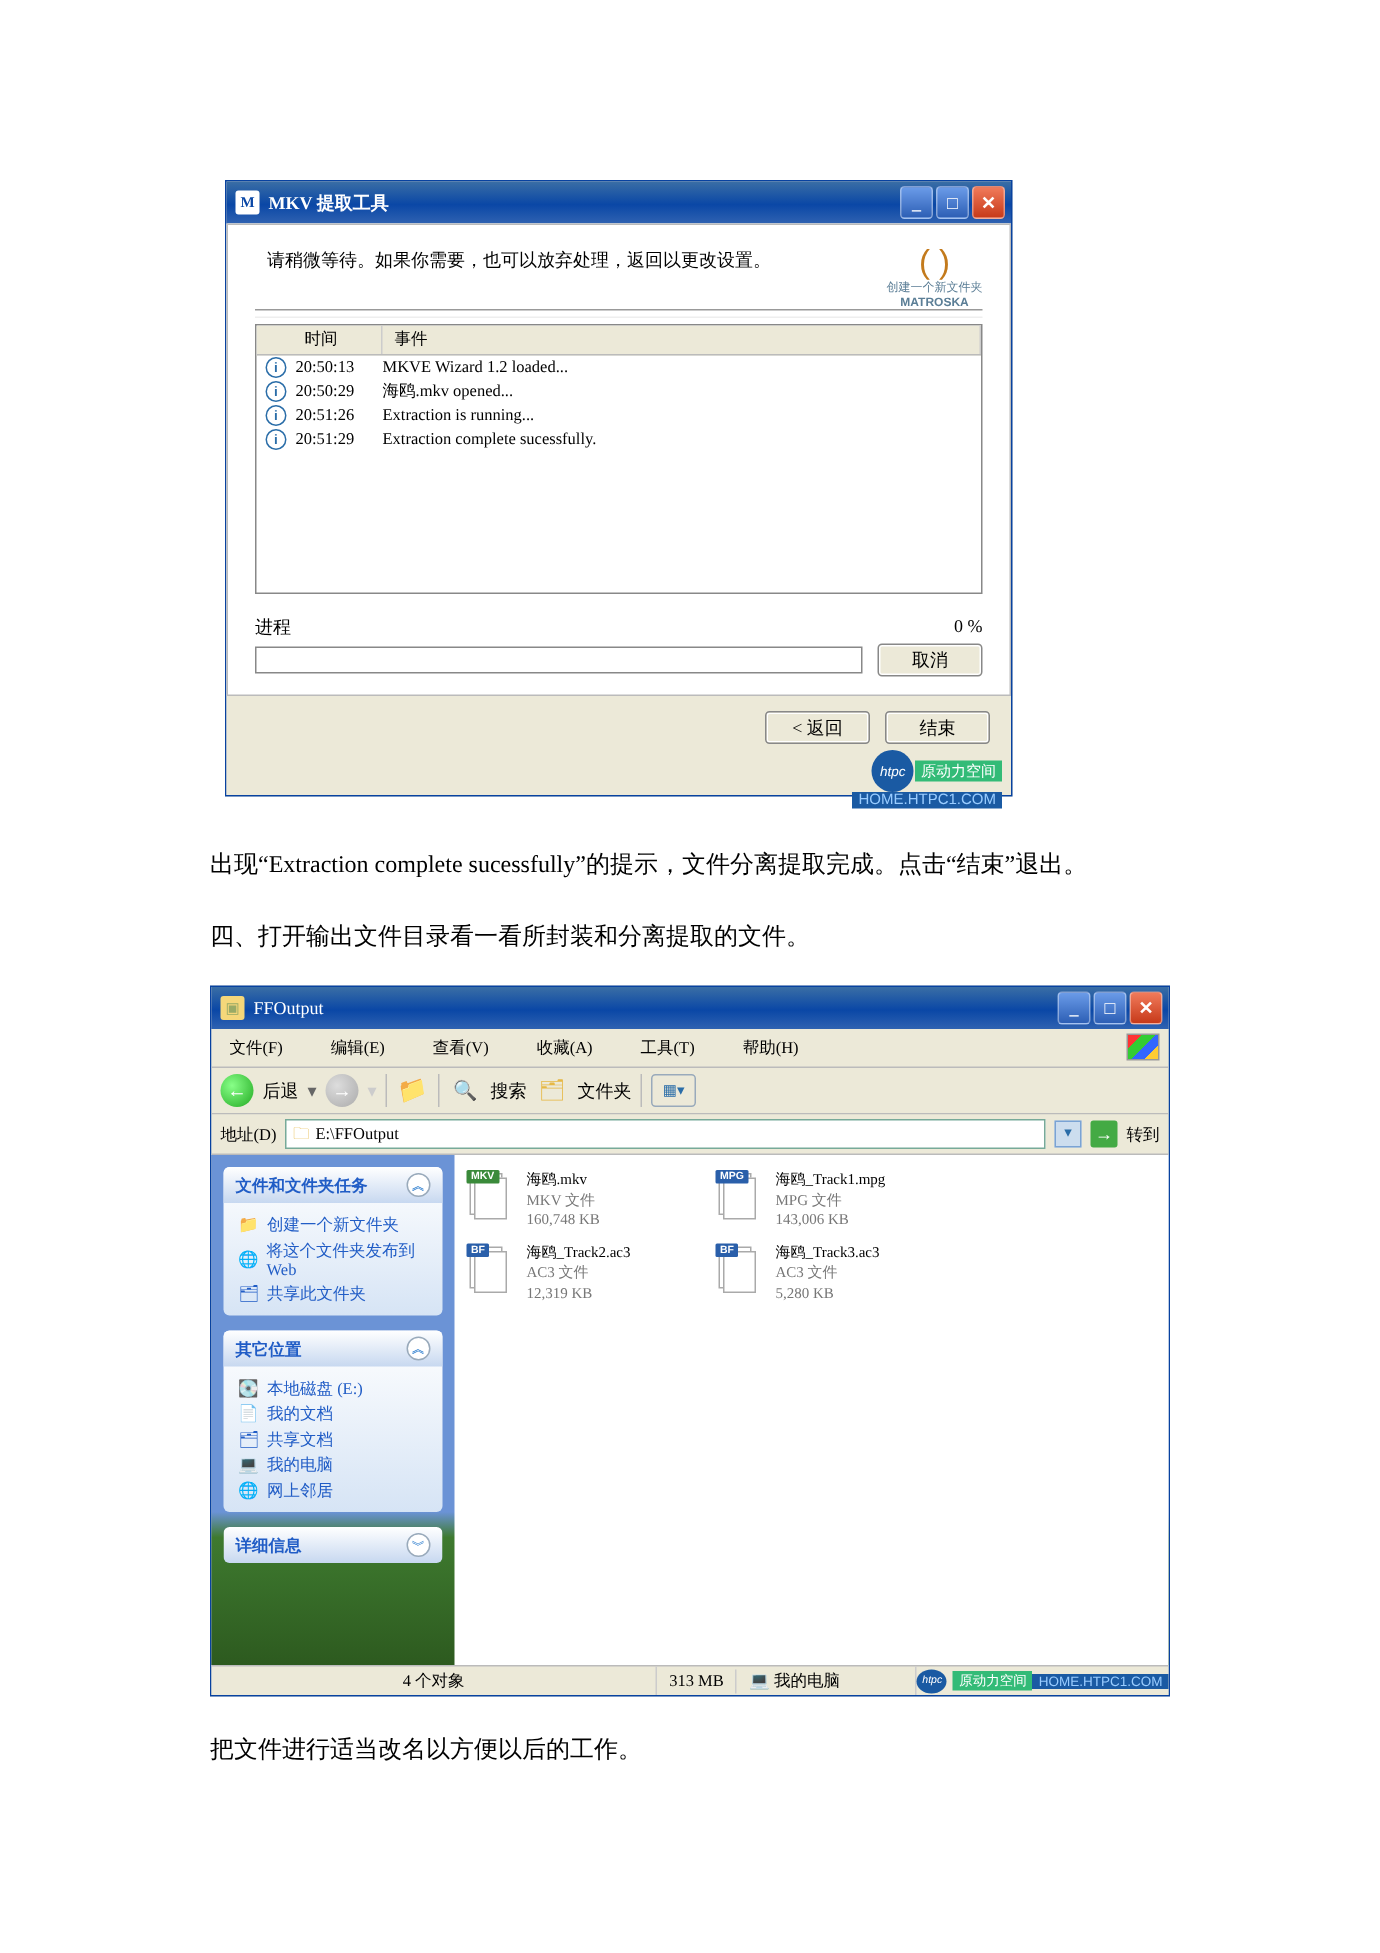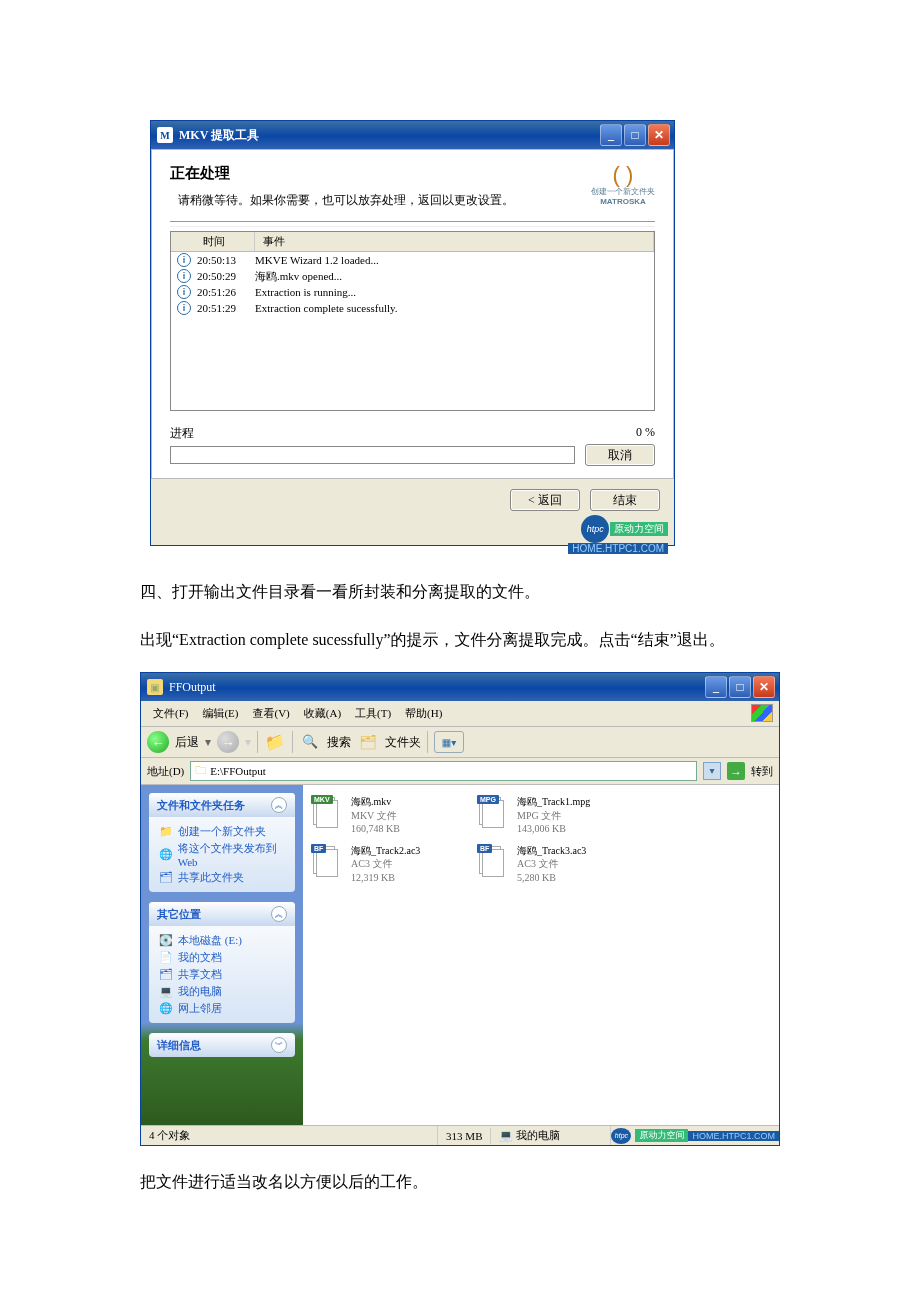--- a/index.html
+++ b/index.html
@@ -45,21 +45,21 @@
   .watermark { position:relative; height:24px; }
   .watermark .wm { position:absolute; right:6px; top:-6px; font:10px Arial; color:#fff; text-align:right; }
   .watermark .wm .b1 { background:#3b7; padding:0 4px; display:inline-block; }
   .watermark .htpc { width:28px; height:28px; border-radius:50%; background:#1a5aa3; color:#fff; font:italic 9px/28px Arial; text-align:center; display:inline-block; vertical-align:middle; margin-right:-2px; position:relative; z-index:2; }
 
   .body-text { font:16px/2 "SimSun"; margin:16px 0; }
 
   
   .win2 { width:640px; background:#ece9d8; border:1px solid #0842a0; margin-bottom:20px; }
   .win2 .titlebar { font:12px Tahoma; }
-  .menubar { background:#ece9d8; font:11px "SimSun"; padding:3px 6px; display:flex; gap:2px; border-bottom:1px solid #bbb; }
+  .menubar { background:#ece9d8; font:11px "SimSun"; padding:3px 6px; display:flex; gap:20px; border-bottom:1px solid #bbb; }
   .menubar span { padding:2px 6px; }
   .menubar .winflag { margin-left:auto; width:22px; height:18px; background:linear-gradient(135deg,#f33 25%,#3c3 25% 50%,#36f 50% 75%,#fc3 75%); border:1px solid #999; }
   .toolbar { background:#ece9d8; padding:4px 6px; display:flex; align-items:center; gap:6px; border-bottom:1px solid #bbb; font:12px "SimSun"; }
   .tb-icon { width:22px; height:22px; display:flex; align-items:center; justify-content:center; border-radius:4px; }
   .tb-back { background:radial-gradient(circle at 35% 35%,#8f8,#2a2); color:#fff; border-radius:50%; font-size:13px; }
   .tb-fwd { background:radial-gradient(circle at 35% 35%,#ddd,#aaa); color:#fff; border-radius:50%; font-size:13px; }
   .tb-sep { width:1px; height:22px; background:#bbb; }
   .tb-folder-up { color:#dca23a; font-size:16px; transform:rotate(-10deg); }
   .tb-mag { color:#2a6da8; font-size:13px; }
   .tb-folders-icon { color:#e6b846; font-size:14px; }
@@ -88,21 +88,21 @@
   .file-icon .badge { position:absolute; left:-2px; top:0; font:bold 7px/1 Arial; color:#fff; padding:1px 3px; border-radius:1px; }
   .badge.mkv { background:#3a8a3a; }
   .badge.mpg { background:#2a5faa; }
   .badge.ac3 { background:#2a5faa; }
   .file-meta { line-height:1.35; color:#000; }
   .file-meta .fn { white-space:nowrap; }
   .file-meta .ft, .file-meta .fs { color:#777; }
 
   .statusbar { display:flex; align-items:center; font:11px "SimSun"; background:#ece9d8; border-top:1px solid #bbb; }
   .statusbar .cell { padding:2px 8px; border-right:1px solid #ccc; }
-  .statusbar .cell:first-child { flex:1; }
+  .statusbar .cell:first-child { flex:1;text-align:center; }
   .statusbar .mc { width:120px; }
   .statusbar .wm2 { font:9px Arial; color:#fff; background:#3b7; padding:0 4px; margin-left:4px; }
   .statusbar .wm2b { font:9px Arial; color:#9cf; background:#1a5aa3; padding:0 4px; }
   .statusbar .h2 { width:20px; height:16px; border-radius:50%; background:#1a5aa3; color:#fff; font:italic 7px/16px Arial; text-align:center; display:inline-block; }
 </style>
 </head>
 <body>
 
 <div class="page">
 
@@ -111,21 +111,20 @@
       <span class="ticon">M</span>
       <span>MKV 提取工具</span>
       <span class="spacer"></span>
       <span class="winbtn min">_</span>
       <span class="winbtn max">□</span>
       <span class="winbtn close">✕</span>
     </div>
     <div class="w1-body">
       <div class="w1-header">
         <div class="w1-header-left">
-          <div class="w1-title">正在处理</div>
           <div class="w1-sub">请稍微等待。如果你需要，也可以放弃处理，返回以更改设置。</div>
         </div>
         <div class="matroska">
           <div class="logo">( )</div>
           <div>创建一个新文件夹</div>
           <div style="font-weight:bold">MATROSKA</div>
         </div>
       </div>
       <div class="sep"></div>
 
@@ -176,22 +175,22 @@
     </div>
     <div class="watermark" style="background:#ece9d8">
       <div class="wm">
         <span class="htpc">htpc</span>
         <span class="b1">原动力空间</span><br>
         <span style="background:#1a5aa3;padding:0 4px;color:#9cf">HOME.HTPC1.COM</span>
       </div>
     </div>
   </div>
 
+  <p class="body-text">出现“Extraction complete sucessfully”的提示，文件分离提取完成。点击“结束”退出。</p>
   <p class="body-text">四、打开输出文件目录看一看所封装和分离提取的文件。</p>
-  <p class="body-text">出现“Extraction complete sucessfully”的提示，文件分离提取完成。点击“结束”退出。</p>
 
   <div class="win2">
     <div class="titlebar">
       <span class="ticon" style="background:#f5d77a;color:#9a6">▣</span>
       <span>FFOutput</span>
       <span class="spacer"></span>
       <span class="winbtn min">_</span>
       <span class="winbtn max">□</span>
       <span class="winbtn close">✕</span>
     </div>

